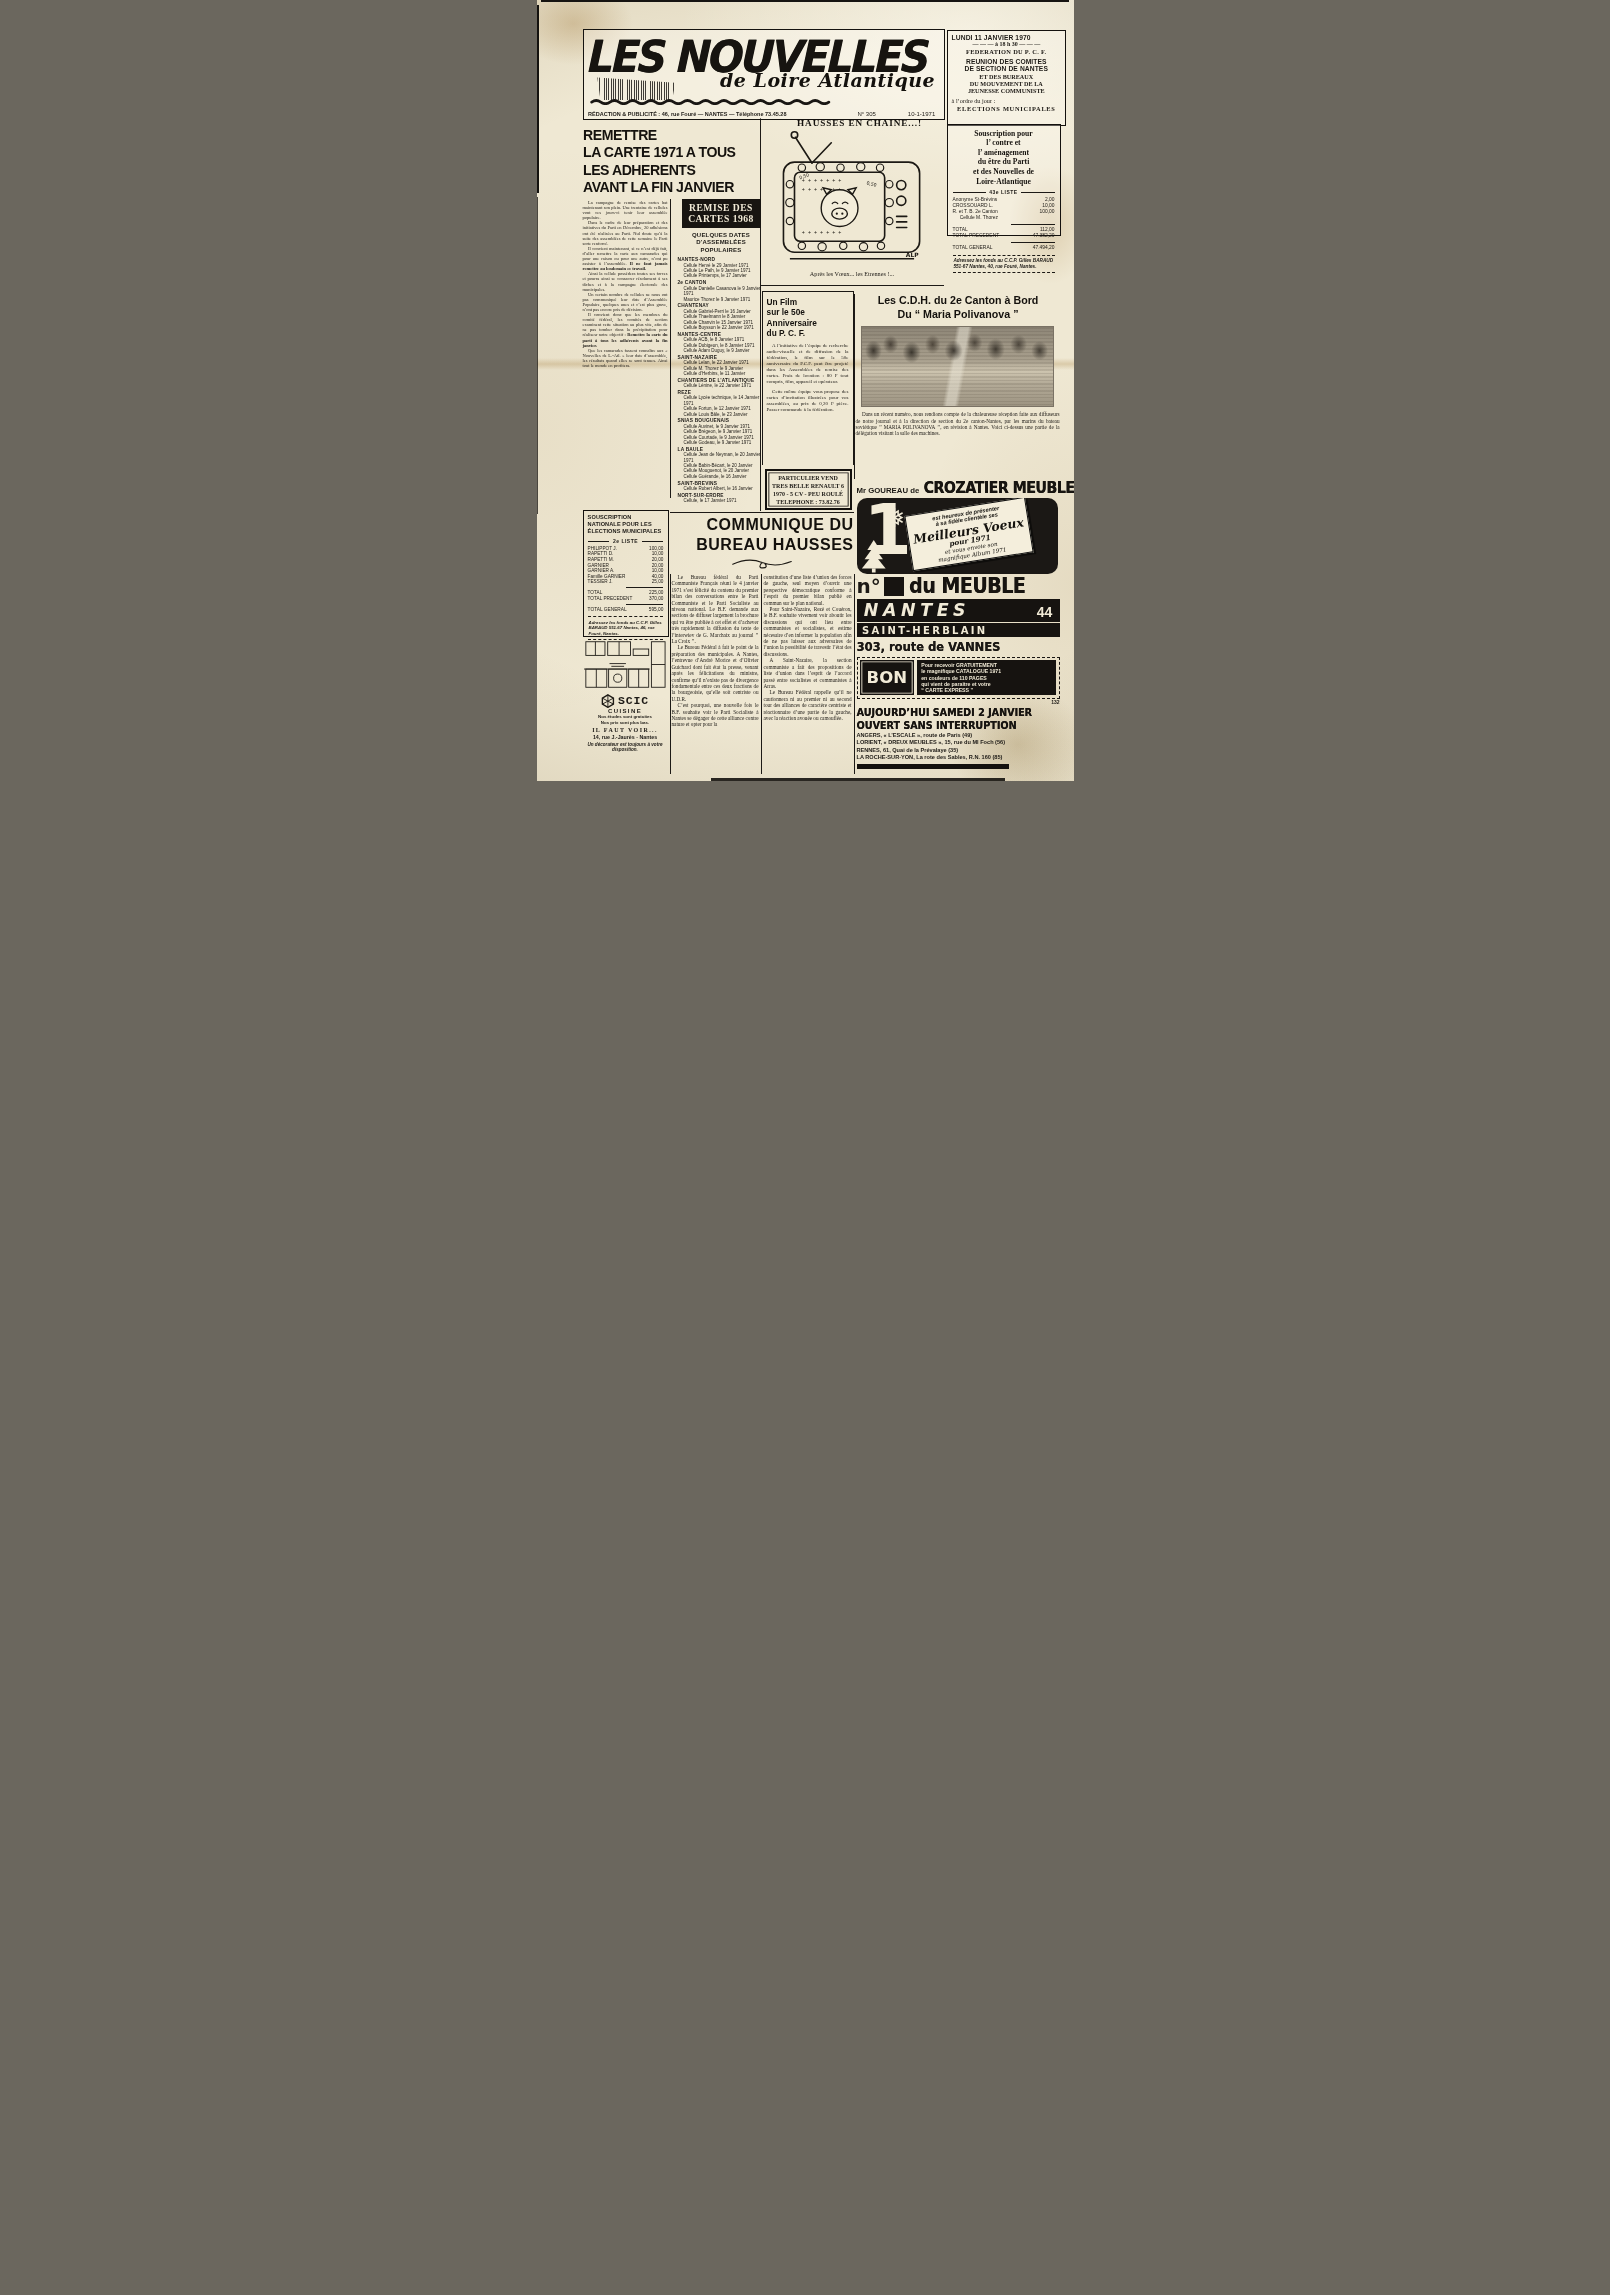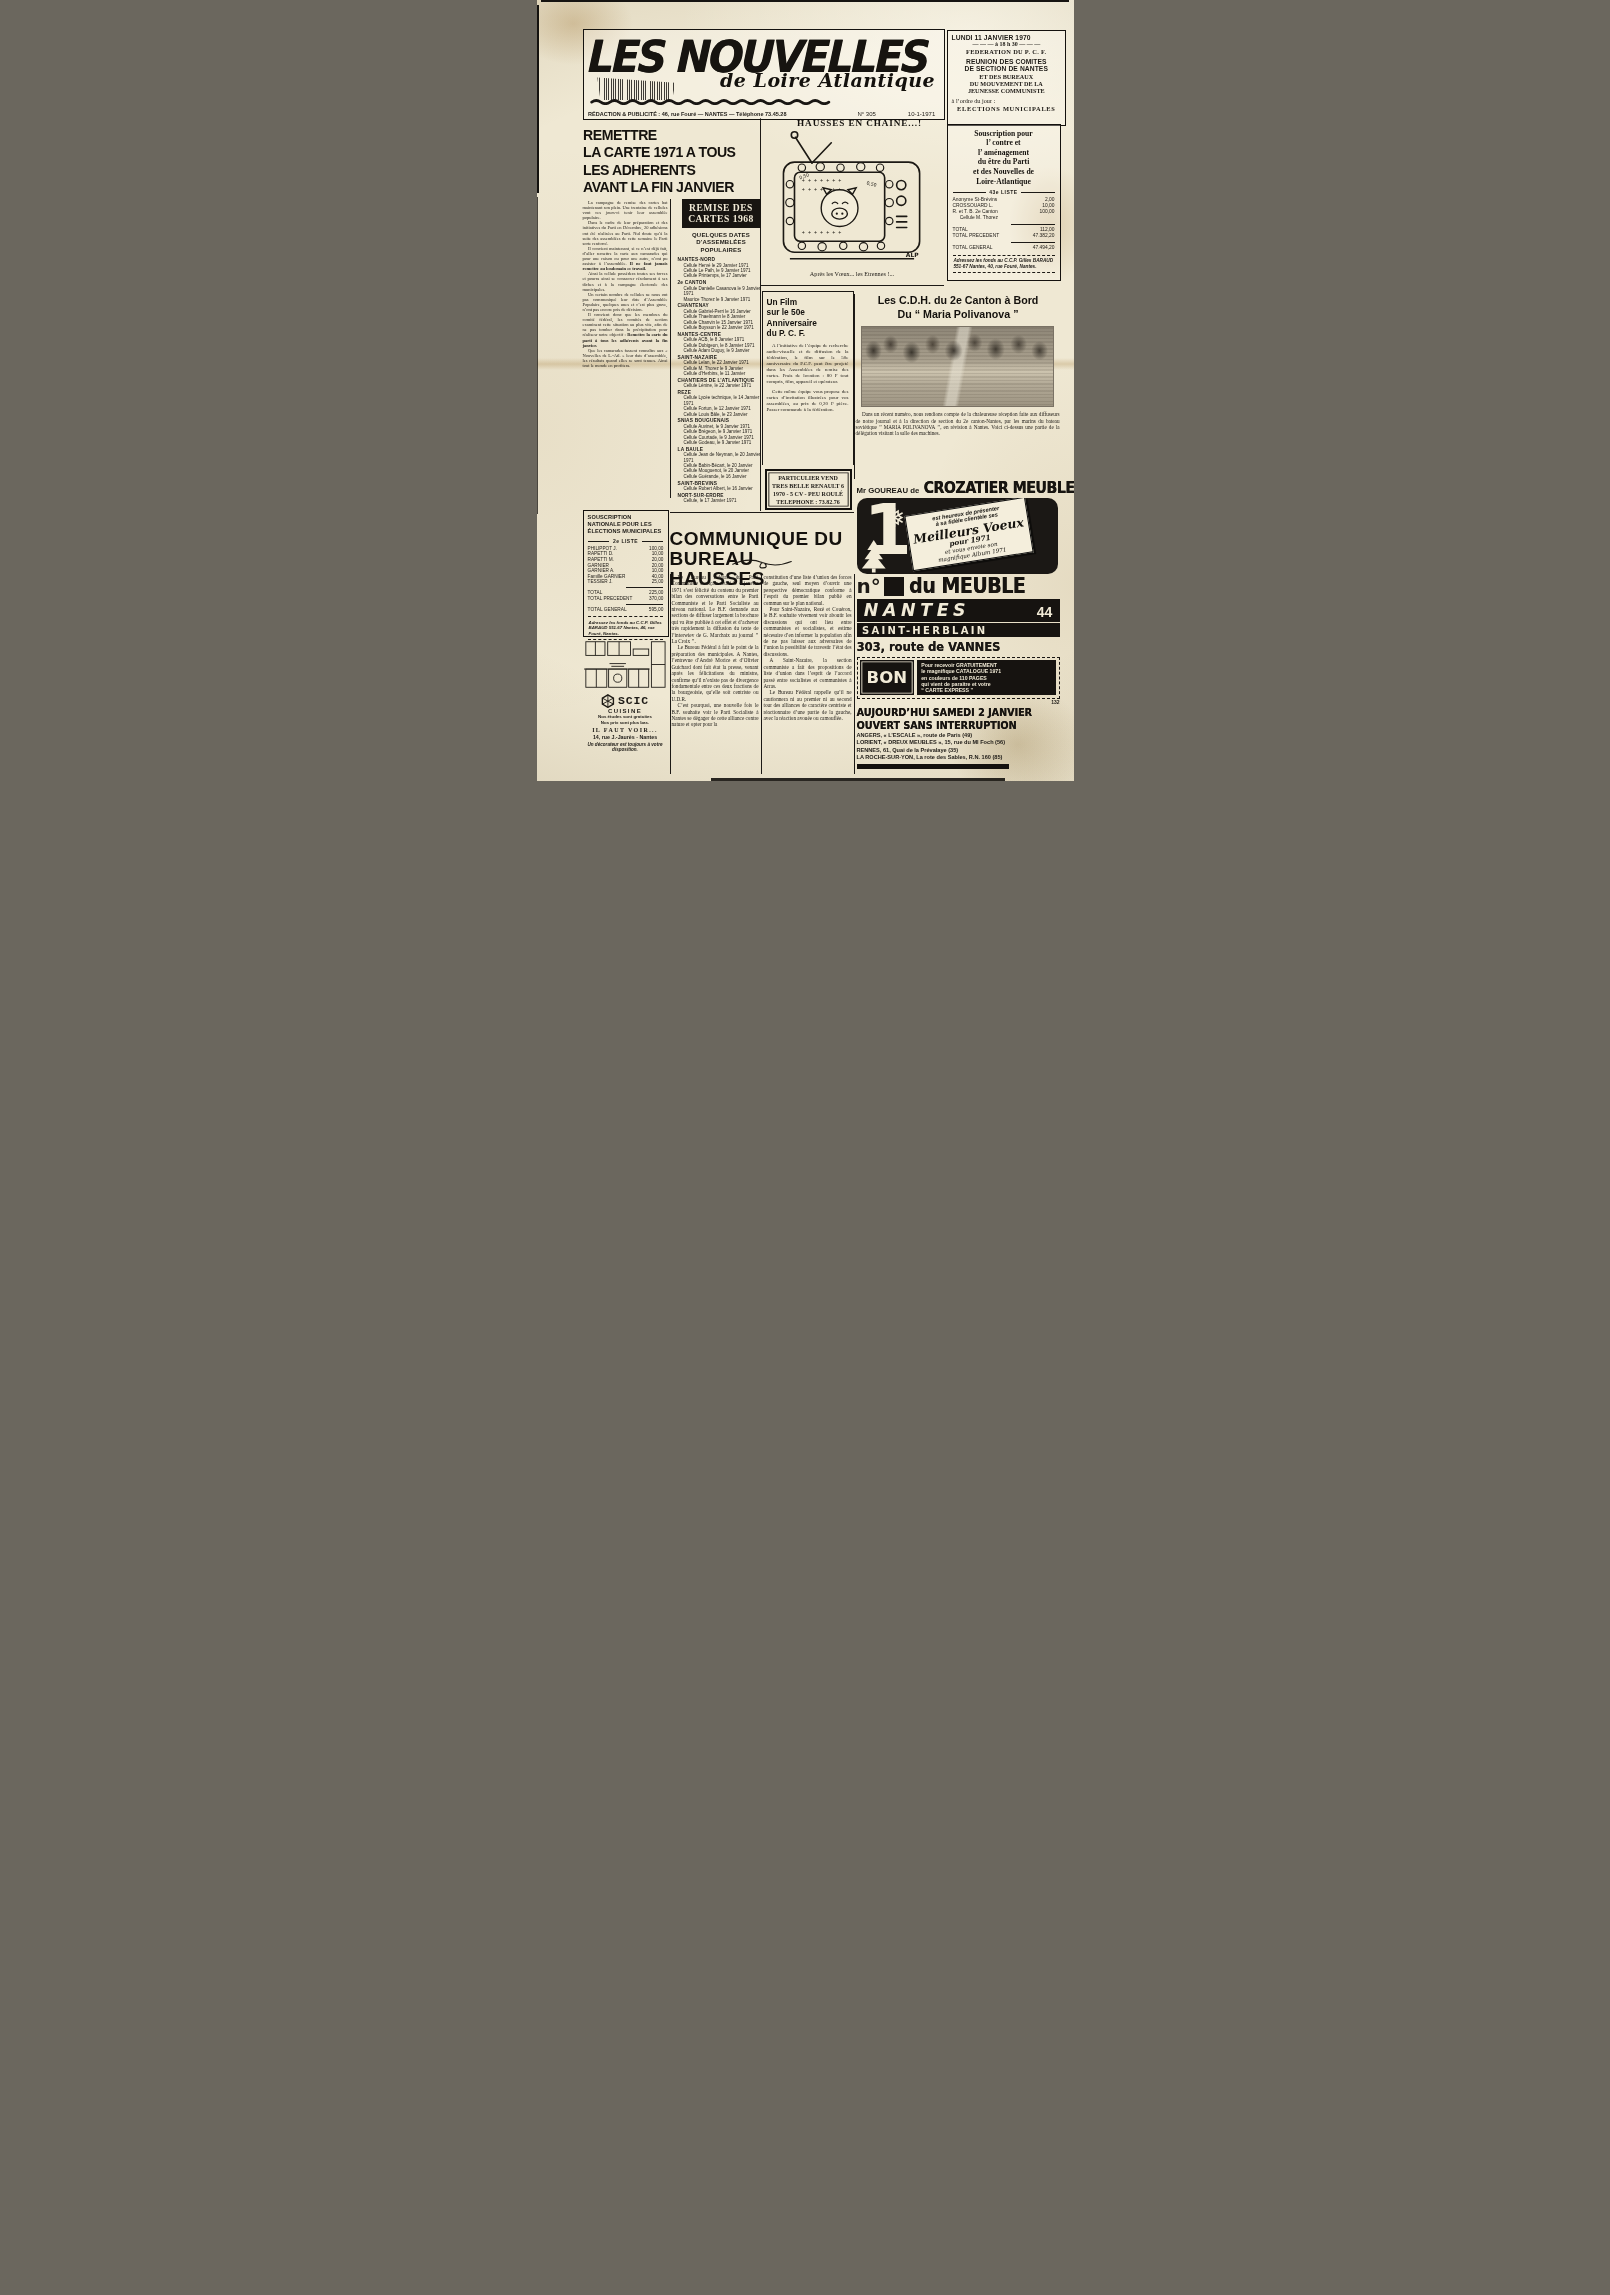--- a/index.html
+++ b/index.html
@@ -83,21 +83,21 @@
       radial-gradient(11px 13px at 59% 20%, rgba(55,48,40,.75), transparent 70%),
       radial-gradient(13px 15.6px at 70% 28%, rgba(44,39,32,.8), transparent 70%),
       radial-gradient(12px 13.8px at 82% 22%, rgba(52,46,38,.75), transparent 70%),
       radial-gradient(12px 13.8px at 93% 30%, rgba(47,42,35,.8), transparent 70%),
       linear-gradient(100deg, transparent 46%, rgba(235,230,215,.55) 48% 52%, transparent 54%),
       repeating-linear-gradient(0deg, rgba(70,62,50,.14) 0 0.5px, transparent 0.5px 1.4px),
       linear-gradient(to bottom,#8e8677 0%,#a89f8d 42%,#cdc4af 56%,#b3aa97 72%,#9d9482 100%);}
   .cdh-body{margin-top:4.1px;font-size:5.2px;line-height:6.4px;text-align:justify;text-indent:6.4px;}
 
   
-  .subhq{position:absolute;left:410px;top:124px;width:114px;height:157px;border:1.4px solid #14110e;padding:3.7px 5px;box-sizing:border-box;background:rgba(255,253,246,.3);}
+  .subhq{position:absolute;left:410px;top:124px;width:114px;height:112px;border:1.4px solid #14110e;padding:3.7px 5px;box-sizing:border-box;background:rgba(255,253,246,.3);}
   .subhq-title{text-align:center;font-family:"Liberation Serif",serif;font-weight:bold;font-size:7.6px;line-height:9.6px;color:#14110d;}
   .list-label{display:flex;align-items:center;gap:3.7px;font-family:"Liberation Sans",sans-serif;font-weight:bold;font-size:5px;margin-top:3.2px;letter-spacing:0.5px;}
   .list-label::before,.list-label::after{content:"";flex:1;border-top:0.9px solid #1d1a16;}
   .sub-rows{margin-top:1.8px;}
   .sub-row{display:flex;font-family:"Liberation Sans",sans-serif;font-size:4.9px;line-height:6px;}
   .sub-row .amt{margin-left:auto;}
   .t-ind{padding-left:7.3px;}
   .sub-sep{border-top:0.9px solid #1d1a16;width:44px;margin:2.8px 0 2.3px auto;}
   .sub-note{border-top:0.9px dashed #1d1a16;border-bottom:0.9px dashed #1d1a16;margin-top:3.7px;padding:2.3px 0.9px;font-family:"Liberation Sans",sans-serif;font-style:italic;font-weight:bold;font-size:4.7px;line-height:5.7px;}
   .submun{position:absolute;left:46px;top:510px;width:86px;height:127px;border:1.4px solid #14110e;padding:3.2px 4.1px;box-sizing:border-box;}
@@ -107,21 +107,21 @@
   .scic{position:absolute;left:45px;top:639px;width:87px;text-align:center;}
   .scic-logo{display:flex;align-items:center;justify-content:center;gap:3.2px;margin-top:1.8px;}
   .scic-name{font-family:Liberation Mono, monospace;font-weight:bold;font-size:11.5px;letter-spacing:0.9px;}
   .scic-cat{font-family:"Liberation Sans",sans-serif;font-weight:bold;font-size:6px;letter-spacing:1.4px;margin-top:0.9px;}
   .scic-line{font-family:"Liberation Sans",sans-serif;font-weight:bold;font-size:4.4px;line-height:5.5px;}
   .scic-slogan{font-family:"Liberation Serif",serif;font-weight:bold;font-size:6px;letter-spacing:1.4px;margin-top:1.8px;}
   .scic-addr{font-family:"Liberation Sans",sans-serif;font-weight:bold;font-size:5.3px;margin-top:0.9px;}
   .scic-note{font-family:"Liberation Sans",sans-serif;font-style:italic;font-weight:bold;font-size:4.6px;line-height:5.5px;margin-top:1.4px;}
 
   
-  .comm-head{position:absolute;left:133px;top:515px;width:184px;text-align:left;font-family:"Liberation Sans",sans-serif;font-weight:bold;font-size:19px;line-height:20px;letter-spacing:0.5px;color:#14110d;margin-top:14px;}
+  .comm-head{position:absolute;left:133px;top:515px;width:184px;text-align:right;font-family:"Liberation Sans",sans-serif;font-weight:bold;font-size:16px;line-height:20px;letter-spacing:0.5px;color:#14110d;}
   .comm-flourish{position:absolute;left:193px;top:556px;}
   .commcol{position:absolute;top:574px;width:87px;font-size:5.2px;line-height:6.4px;text-align:justify;}
   .commcol .art-p{text-indent:6px;}
   .commcol .t-noind{text-indent:0;}
   #commcol1{left:135px;}
   #commcol2{left:227px;width:88px;}
 
   
   .ad{position:absolute;left:320px;top:480px;width:203px;}
   .ad-topline{display:flex;align-items:flex-end;gap:4.1px;white-space:nowrap;}

